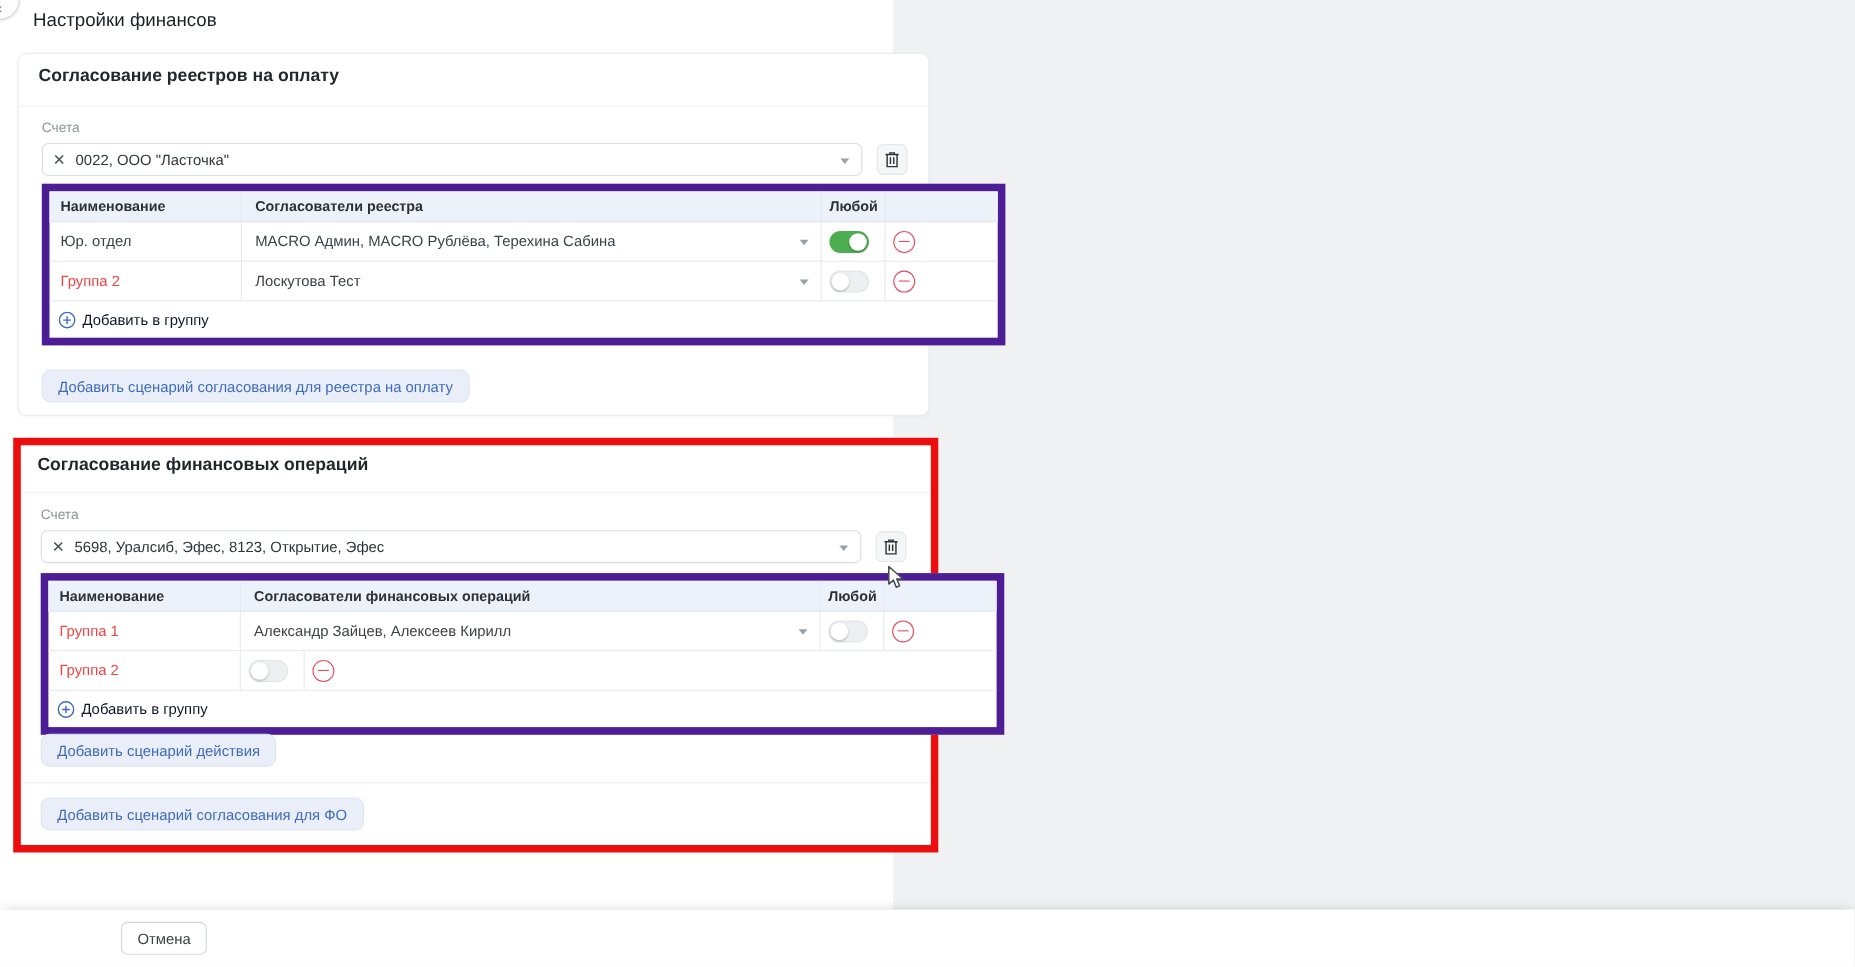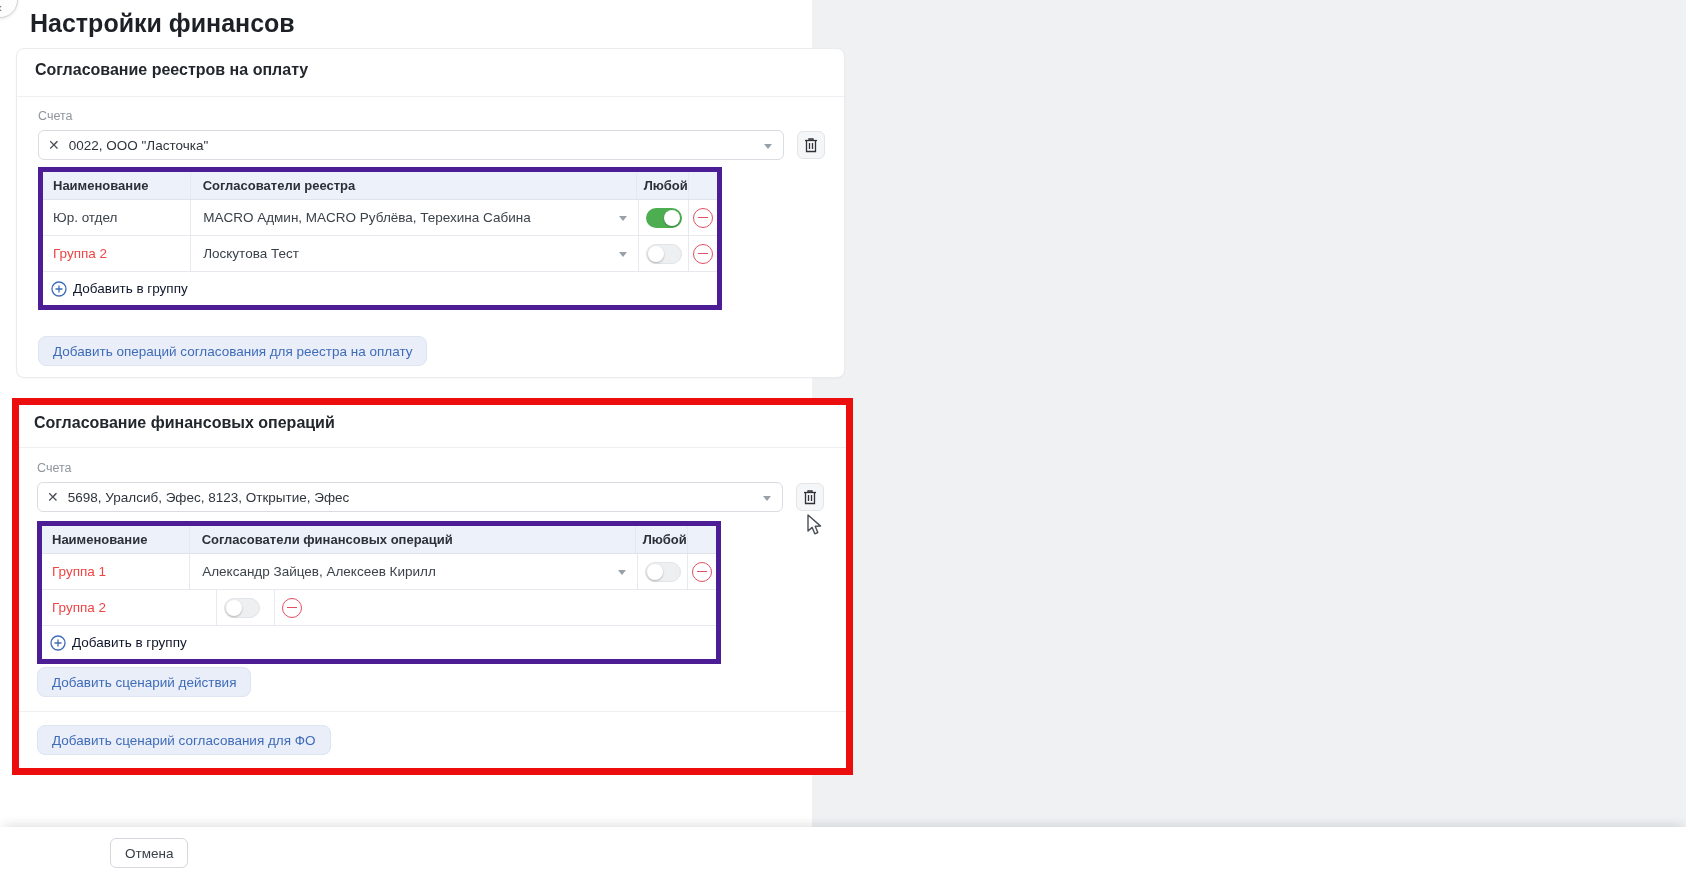--- a/index.html
+++ b/index.html
@@ -10,21 +10,21 @@
     position:relative;
     color:#3b424a;
   }
   .main-panel { position:absolute; left:0; top:0; width:812px; height:827px; background:#ffffff; }
   .corner-btn {
     position:absolute; left:-18px; top:-18px; width:36px; height:36px;
     border-radius:50%; background:#fdfdfe; border:1px solid #d2d6da;
     box-shadow:0 1px 3px rgba(0,0,0,.10); z-index:5;
     color:#6d747c; font-size:13px; text-align:center; line-height:50px;
   }
-  .page-title { position:absolute; left:30px; top:9px; font-size:25px; font-weight:700; color:#1d2127;text-align:right; }
+  .page-title { position:absolute; left:30px; top:9px; font-size:17px; font-weight:400; color:#1d2127;text-align:right; }
 
   .card {
     position:absolute; background:#fff; border:1px solid #e9ebee; border-radius:8px;
     box-shadow:0 1px 2px rgba(20,24,30,.03);
     padding-left:44px;
   }
   .card1 { left:16px; top:48px; width:829px; height:330px; }
   .red-box {
     position:absolute; left:12px; top:398px; width:841px; height:377px;
     border:7px solid #ec0e0e; background:#fff; z-index:2;
@@ -42,21 +42,21 @@
   .sel .clr { color:#4a5057; font-size:14px; margin-right:9px; cursor:pointer; line-height:1; }
   .caret {
     position:absolute; right:11px; top:13px; width:0; height:0;
     border-left:4.5px solid transparent; border-right:4.5px solid transparent; border-top:5px solid #98a0a8;
   }
   .trash-btn {
     position:absolute; width:28px; height:28px; border-radius:6px;
     background:#f5f6f8; border:1px solid #e3e5e9; display:flex; align-items:center; justify-content:center;
   }
 
-  .tbl { position:absolute; width:684px; border:5px solid #4c1d95; background:#fff; font-size:13.5px; }
+  .tbl { position:absolute; width:876px; border:7px solid #4c1d95; background:#fff; font-size:13.5px; }
   .trow { display:flex; border-bottom:1px solid #e6e9ee; }
   .thead { height:28px; background:#edf1fa; border-bottom:1px solid #dfe3ea; font-size:13px; font-weight:700; color:#2c3138; }
   .tbody-row { height:36px; }
   .c-name  { width:175px; border-right:1px solid #e6e9ee; display:flex; align-items:center; padding-left:10px; }
   .c-appr  { width:527px; border-right:1px solid #e6e9ee; position:relative; display:flex; align-items:center; padding:0 28px 0 12px; }
   .c-any   { width:58px;  border-right:1px solid #e6e9ee; display:flex; align-items:center; padding-left:7px; }
   .c-del   { width:34px; display:flex; align-items:center; justify-content:center; }
   .thead .c-name,.thead .c-appr { padding-left:10px; }
   .thead .c-appr { padding-left:12px; }
   .muted { color:#ef4444; }
@@ -176,21 +176,21 @@
       <span class="link">
         <svg width="16" height="16" viewBox="0 0 16 16">
           <circle cx="8" cy="8" r="7" fill="none" stroke="#3f6cb8" stroke-width="1.3"></circle>
           <path d="M8 4.5 v7 M4.5 8 h7" stroke="#3f6cb8" stroke-width="1.3"></path>
         </svg>
         <span>Добавить в группу</span>
       </span>
     </div>
   </div>
 
-  <div class="btn-light" style="left:21px; top:287px;">Добавить операций согласования для реестра на оплату</div>
+  <div class="btn-light" style="left:21px; top:287px;">Добавить сценарий согласования для реестра на оплату</div>
 </div>
 
 <div class="red-box">
   <div class="card2">
     <div class="card-title" style="left:15px; top:9px;">Согласование финансовых операций</div>
     <div class="h-divider" style="top:42px;"></div>
 
     <div class="field-label" style="left:18px; top:56px;">Счета</div>
 
     <div class="sel" style="left:18px; top:77px; width:746px;">

